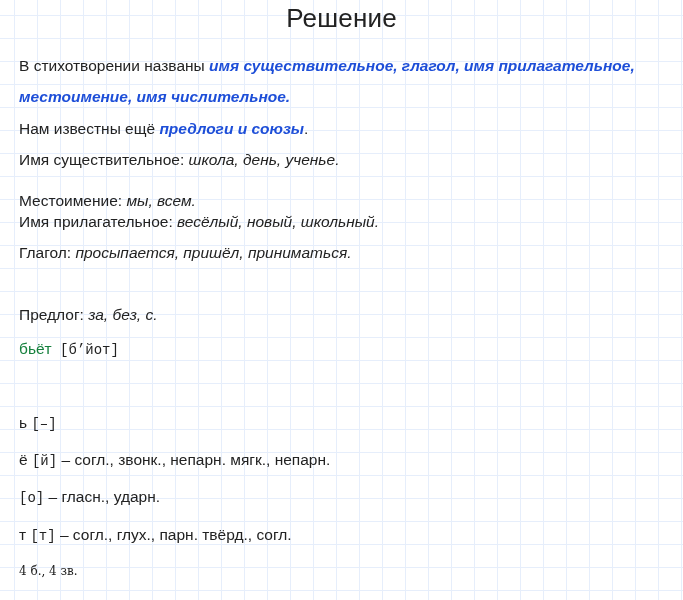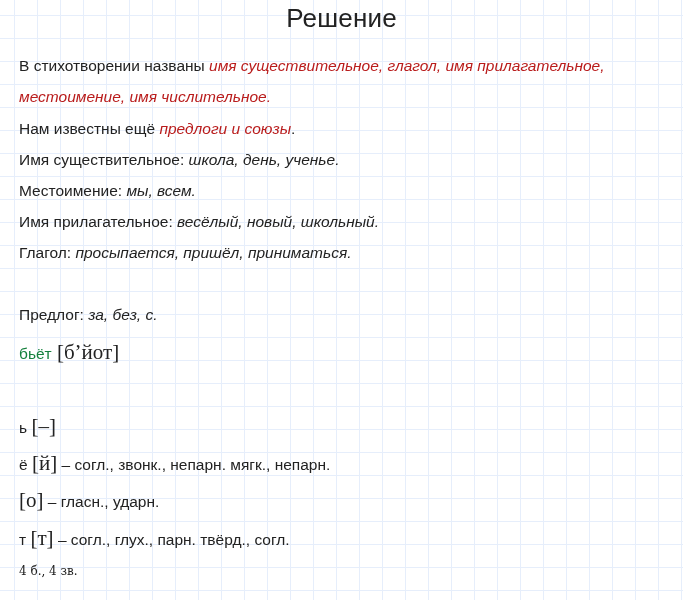--- a/index.html
+++ b/index.html
@@ -39,34 +39,34 @@
       letter-spacing: 0.2px;
     }
     .line {
       position: absolute;
       left: 19px;
       font-size: 15.5px;
       white-space: nowrap;
       color: #222;
     }
     .line .bi {
-      font-weight: normal;
+      font-weight: bold;
       font-style: italic;
-      color: #b91c1c;
+      color: #1d4ed8;
     }
     .line .it {
       font-style: italic;
     }
     .line .b {
       font-weight: normal;
       color: #15803d;
     }
     .line .tr {
-      font-family: Liberation Serif, serif;
-      font-size: 21px;
+      font-family: Liberation Mono, monospace;
+      font-size: 14px;
     }
     .line.serif {
       font-family: "DejaVu Serif", "Liberation Serif", serif;
       font-size: 12px;
     }
   </style>
 </head>
 <body>
 
 <div class="page">
@@ -80,21 +80,21 @@
     <span class="bi">местоимение, имя числительное</span><span class="bi">.</span>
   </div>
 
   <div class="line" style="top:120px;">
     <span>Нам известны ещё </span><span class="bi">предлоги и союзы</span><span>.</span>
   </div>
 
   <div class="line" style="top:151px;">
     <span>Имя существительное: </span><span class="it">школа, день, ученье.</span>
   </div>
-  <div class="line" style="top:182px;">
+  <div class="line" style="top:192px;">
     <span>Местоимение: </span><span class="it">мы, всем.</span>
   </div>
   <div class="line" style="top:213px;">
     <span>Имя прилагательное: </span><span class="it">весёлый, новый, школьный.</span>
   </div>
   <div class="line" style="top:244px;">
     <span>Глагол: </span><span class="it">просыпается, пришёл, приниматься.</span>
   </div>
   <div class="line" style="top:306px;">
     <span>Предлог: </span><span class="it">за, без, с.</span>

